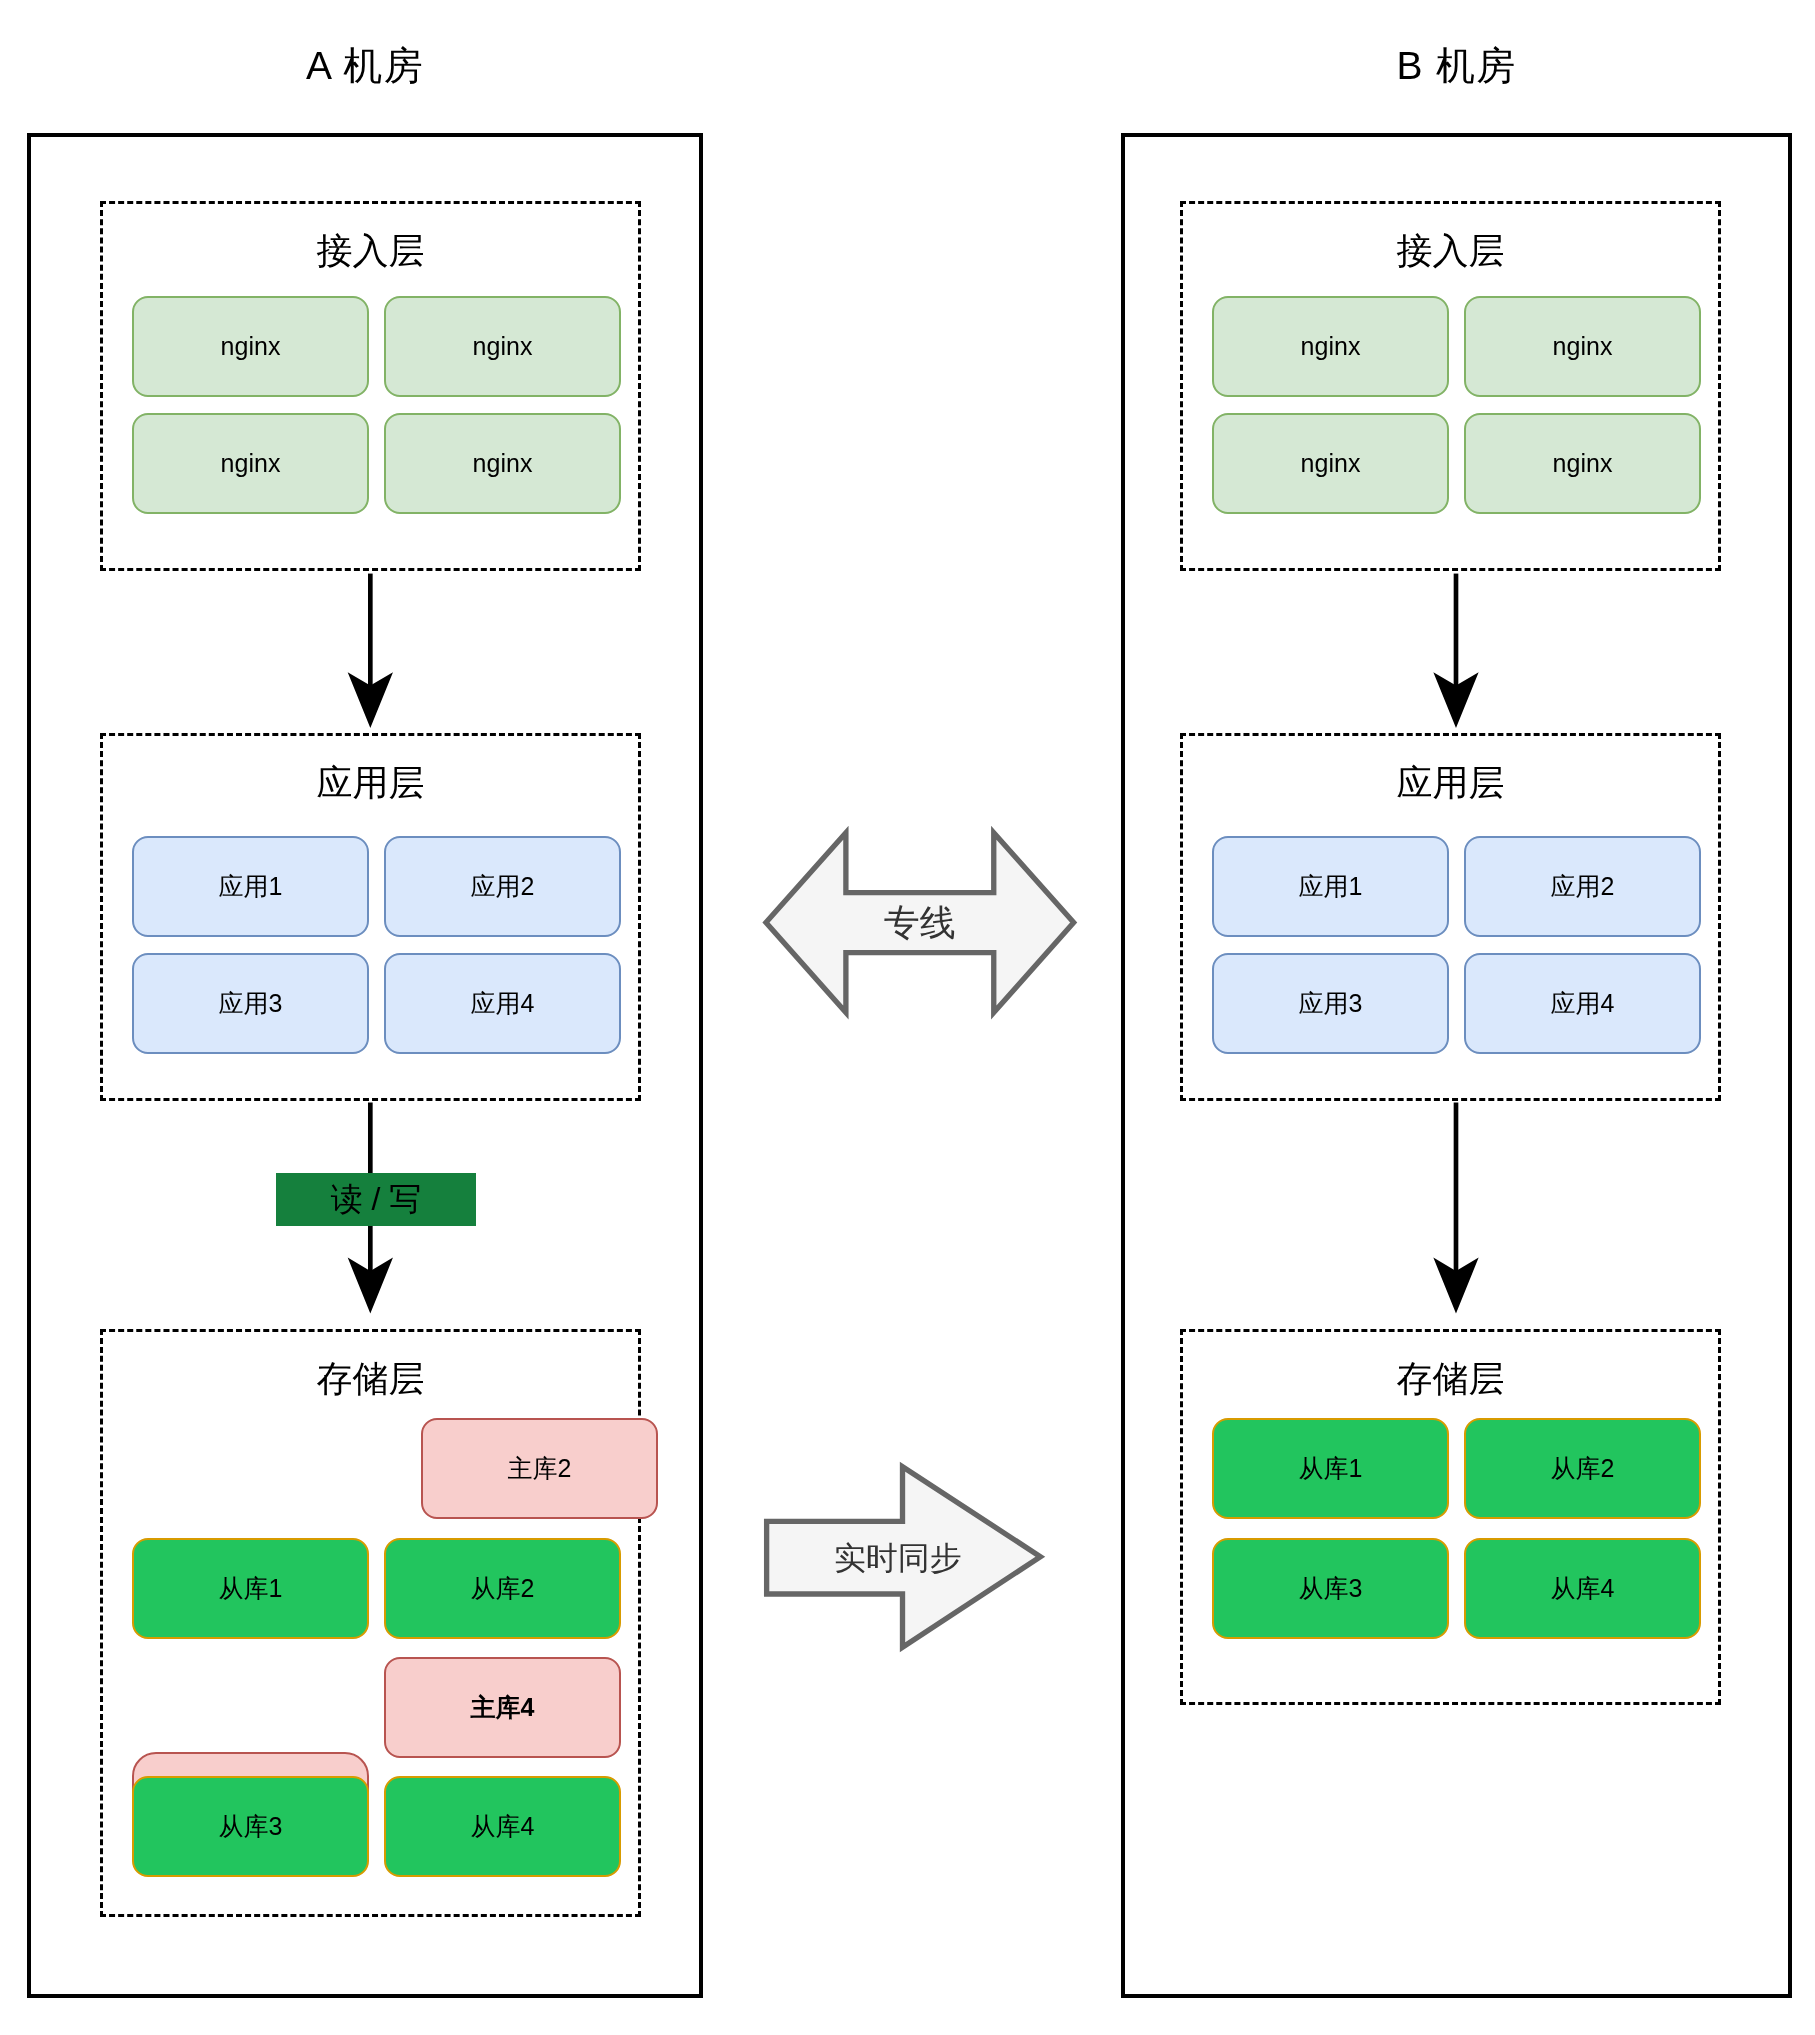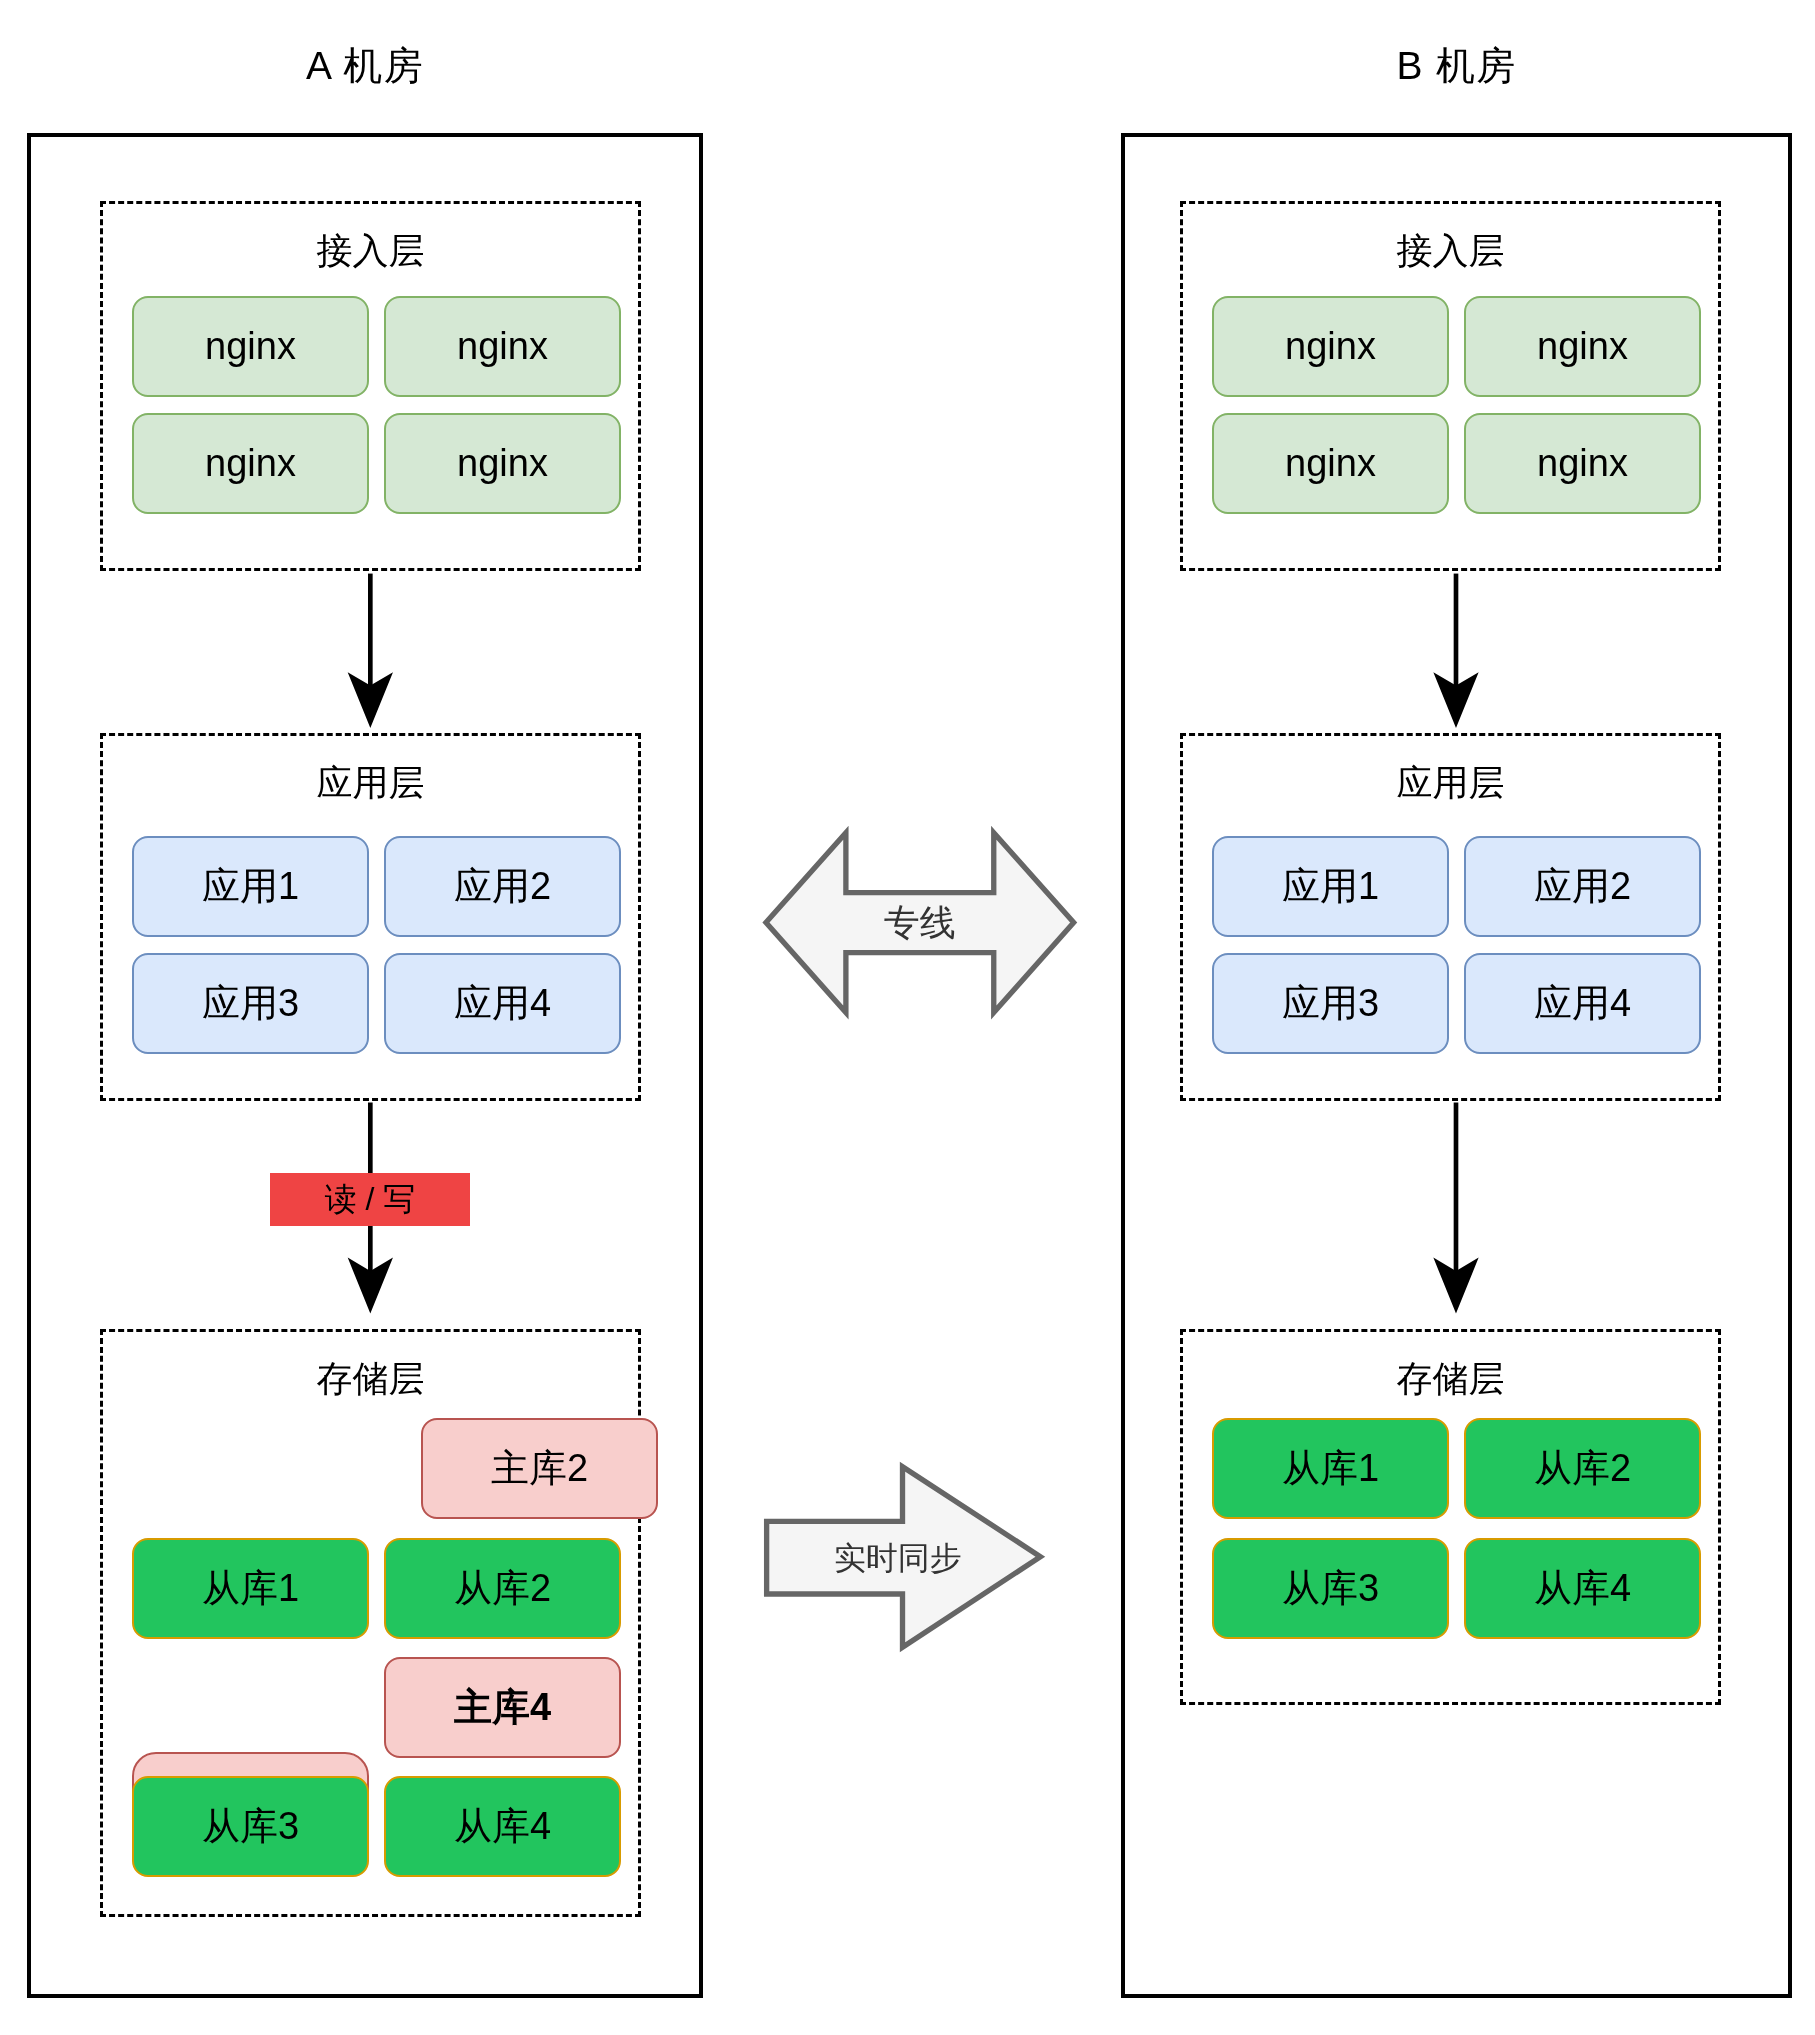--- a/index.html
+++ b/index.html
@@ -33,32 +33,32 @@
     position:absolute;
     left:0;right:0;top:22.7px;
     text-align:center;
     font-size:36px;
   }
   .node{
     position:absolute;
     width:237px;height:101px;
     border-radius:16px;
     display:flex;align-items:center;justify-content:center;
-    font-size:38px;
+    font-size:25px;
     box-sizing:border-box;
     background:#fff;
   }
   .node.green{background:#d5e8d4;border:2.7px solid #82b366;}
   .node.blue{background:#dae8fc;border:2.7px solid #6c8ebf;}
   .node.pink{background:#f8cecc;border:2.7px solid #b85450;}
   .node.orange{background:#22c55e;border:2.7px solid #d79b00;}
   .rw-label{
     position:absolute;
-    left:270px;top:1173px;width:200px;height:53px;
-    background:#ef4444;
+    left:276px;top:1173px;width:200px;height:53px;
+    background:#15803d;
     display:flex;align-items:center;justify-content:center;
     font-size:32px;
   }
   svg.overlay{position:absolute;left:0;top:0;}
   .conn-text{font-size:54px;fill:#333;font-family:"Liberation Sans","DejaVu Sans",sans-serif;}
   .conn-text.small{font-size:48px;}
 </style>
 </head>
 <body>
 

